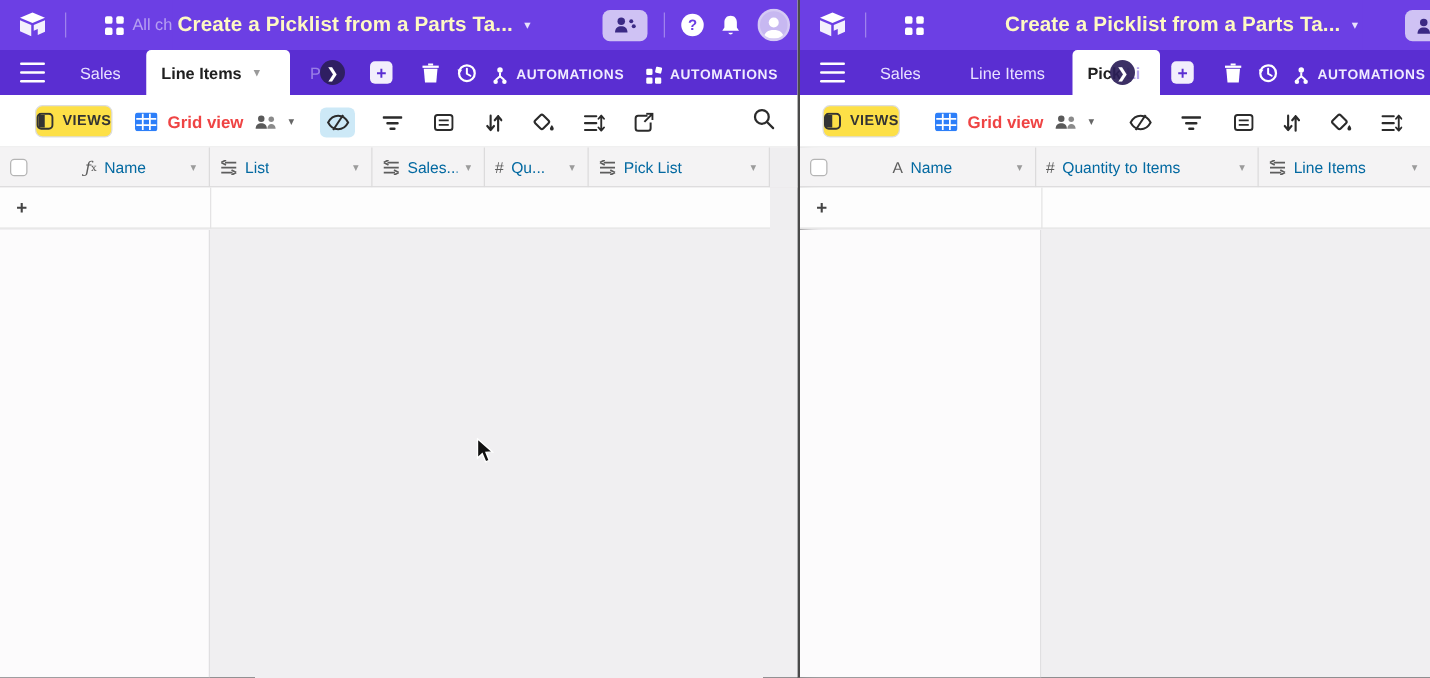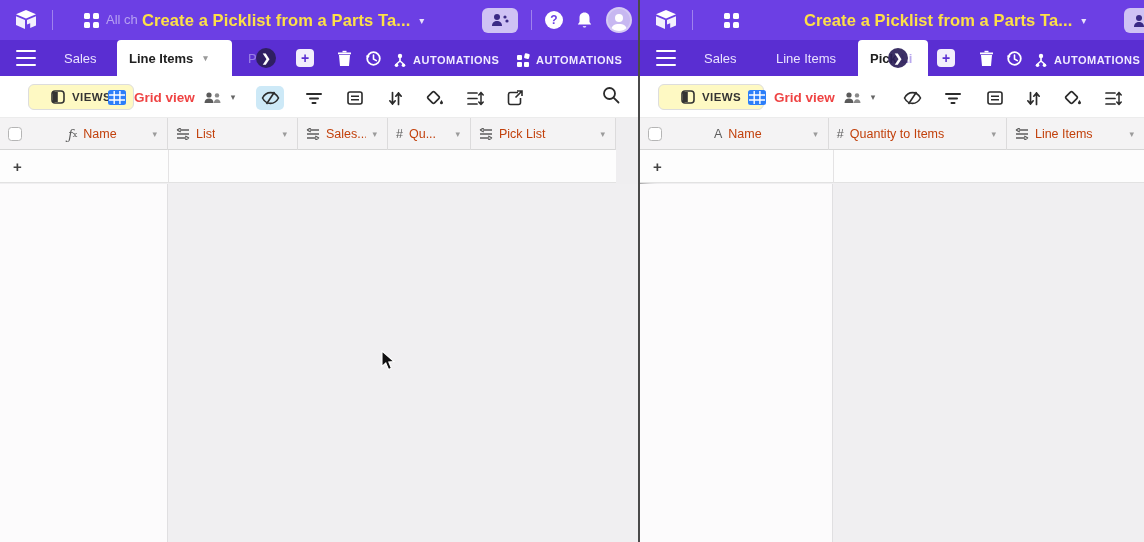--- a/index.html
+++ b/index.html
@@ -13,21 +13,21 @@
   
   .topbar { position:relative; height:40px; background:#6c3fe4; }
   .topbar .logo { position:absolute; left:14px; top:8px; width:26px; height:24px; }
   .topbar .vdiv { position:absolute; left:52px; top:10px; width:1px; height:20px; background:rgba(255,255,255,.35); }
   .apps-icon { position:absolute; left:84px; top:13px; width:15px; height:15px; display:grid;
     grid-template-columns:6px 6px; grid-template-rows:6px 6px; gap:3px; }
   .apps-icon i { background:#fff; border-radius:1.5px; }
   .ghost-text { position:absolute; left:106px; top:12px; font-size:13px; color:rgba(255,255,255,.5); white-space:nowrap; }
   .title-group { position:absolute; top:0; height:40px; display:flex; align-items:center; background:#6c3fe4; padding:0 4px; }
   .pl .title-group { left:138px; } .pr .title-group { left:160px; }
-  .base-title { color:#fde047; font-size:16.5px; font-weight:700; letter-spacing:.1px; white-space:nowrap; }
+  .base-title { color:#fef9c3; font-size:16.5px; font-weight:700; letter-spacing:.1px; white-space:nowrap; }
   .title-caret { color:rgba(255,255,255,.85); font-size:10px; margin-left:9px; }
   .top-right { position:absolute; right:6px; top:0; height:40px; display:flex; align-items:center; gap:13px; }
   .share-btn { width:36px; height:25px; background:#cfc2f4; border-radius:6px; display:flex; align-items:center; justify-content:center; }
   .hdr-vdiv { width:1px; height:20px; background:rgba(255,255,255,.35); }
   .help-btn { width:18px; height:18px; border-radius:50%; background:#fff; color:#6c3fe4; font-size:12px; font-weight:700;
     display:flex; align-items:center; justify-content:center; }
   .avatar { width:26px; height:26px; border-radius:50%; background:#c7b8f1; display:flex; align-items:flex-end; justify-content:center; overflow:hidden; border:2px solid rgba(255,255,255,.25); }
   .pr .share-cut { position:absolute; left:484px; top:8px; }
 
   
@@ -41,33 +41,33 @@
     color:#fff; font-size:11px; font-weight:700; display:flex; align-items:center; justify-content:center; }
   .ghost-tab-text { opacity:.45; }
   .tabghost { color:#b9a8ee; font-weight:600; margin-left:4px; }
   .addtable-btn { position:absolute; top:9px; width:18px; height:18px; background:rgba(255,255,255,.92); border-radius:4px;
     color:#5a2ed2; font-size:14px; font-weight:700; display:flex; align-items:center; justify-content:center; }
   .tb-ic { position:absolute; top:10px; width:17px; height:17px; color:#fff; }
   .tb-label { position:absolute; top:2px; height:36px; display:flex; align-items:center; gap:6px; color:#f0ebff; font-size:11px; font-weight:700; letter-spacing:.5px; white-space:nowrap; }
 
   
   .toolbar { position:relative; height:42px; background:#fff; border-bottom:1px solid #ececec; }
-  .views-btn { position:absolute; left:28px; top:8px; height:26px; padding:0 22px; border:1px solid #ddd; border-radius:6px;
-    display:flex; align-items:center; gap:7px; font-size:11.5px; font-weight:700; letter-spacing:.4px; color:#333; background:#fef9c3; }
+  .views-btn { position:absolute; left:28px; top:8px; height:26px; padding:0 0; border:1px solid #ddd; border-radius:6px;
+    display:flex; align-items:center; gap:7px; font-size:11.5px; font-weight:700; letter-spacing:.4px; color:#333; background:#fde047; }
   .gridview-group { position:absolute; left:108px; top:0; height:42px; display:flex; align-items:center; gap:8px; }
   .gridview-label { font-size:13.5px; font-weight:700; color:#ef4444; }
   .gv-caret { font-size:9px; color:#666; }
   .tool-ic { position:absolute; top:10px; width:28px; height:24px; display:flex; align-items:center; justify-content:center; color:#2b2b2b; border-radius:5px; }
   .tool-ic.hl { background:#cde9f7; }
   .search-ic { position:absolute; top:10px; color:#2b2b2b; }
 
   
   .colhdr { position:relative; height:32px; background:#f4f3f4; border-bottom:1px solid #d6d6d6; display:flex; }
   .colcell { height:32px; border-right:1px solid #dcdbdc; display:flex; align-items:center; padding:0 8px; gap:6px; }
-  .collabel { font-size:12.5px; color:#c2410c; white-space:nowrap; overflow:hidden; }
+  .collabel { font-size:12.5px; color:#0369a1; white-space:nowrap; overflow:hidden; }
   .colcaret { margin-left:auto; font-size:9px; color:#9b9b9b; padding-right:2px; }
   .checkbox { width:14px; height:14px; border:1.4px solid #b5b5b5; border-radius:3.5px; background:#fff; flex:none; }
   .firstcell-gap { width:34px; flex:none; }
   .type-ic { color:#5d5d5d; font-size:12.5px; flex:none; display:flex; align-items:center; }
   .fx { font-style:italic; font-family:"DejaVu Serif", serif; font-size:13px; }
   .fx sub { font-size:8px; font-style:normal; }
   .colfiller { flex:1; background:#efeef0; height:32px; }
 
   
   .addrow { position:relative; height:34px; }

